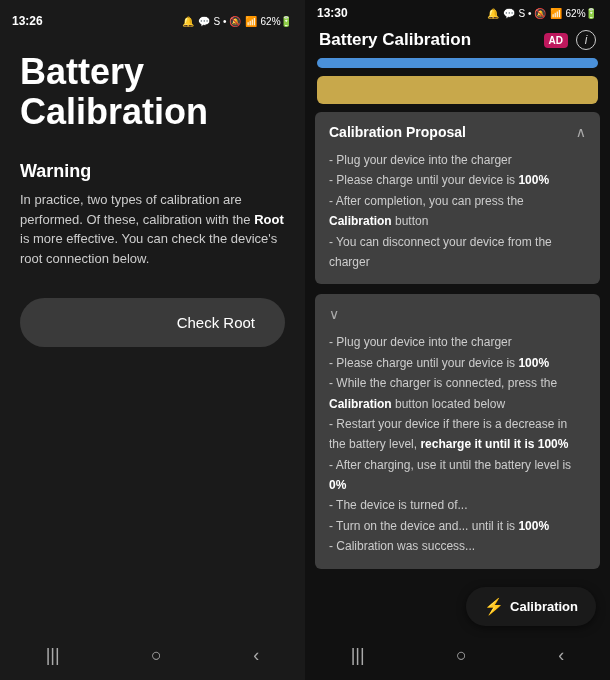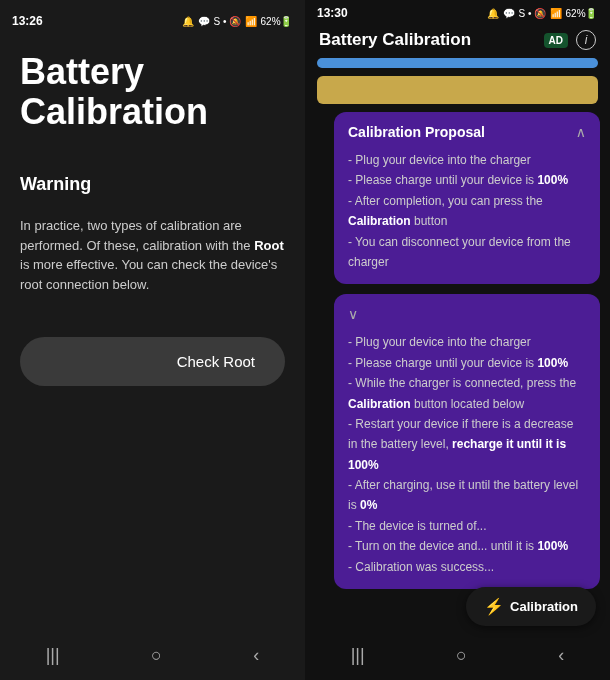--- a/index.html
+++ b/index.html
@@ -30,21 +30,20 @@
       font-size: 11px;
     }
     .status-left-time { font-weight: 600; font-size: 12px; }
     .status-left-icons { display: flex; gap: 3px; align-items: center; font-size: 10px; }
 
     .left-content {
       flex: 1;
       padding: 20px 20px 10px 20px;
       display: flex;
       flex-direction: column;
-      gap: 13px;
     }
 
     .app-title {
       color: #ffffff;
       font-size: 36px;
       font-weight: 700;
       line-height: 1.1;
       margin-bottom: 30px;
     }
 
@@ -124,21 +123,21 @@
       font-weight: 600;
     }
 
     .header-icons {
       display: flex;
       gap: 8px;
       align-items: center;
     }
 
     .ad-badge {
-      background: #14532d;
+      background: #be185d;
       color: #fff;
       font-size: 10px;
       font-weight: 700;
       padding: 2px 5px;
       border-radius: 4px;
     }
 
     .info-icon {
       color: #ccc;
       font-size: 16px;
@@ -172,25 +171,24 @@
 
     .right-scroll {
       flex: 1;
       overflow-y: auto;
       padding: 0 10px 6px;
     }
 
     .right-scroll::-webkit-scrollbar { width: 0; }
 
     .proposal-card {
-      background: #4c1d95;
-      border-radius: 12px;
+      background: #404040;
+      border-radius: 6px;
       margin-bottom: 10px;
       overflow: hidden;
-      margin-left: 19px;
     }
 
     .proposal-header {
       display: flex;
       justify-content: space-between;
       align-items: center;
       padding: 12px 14px 10px;
       cursor: pointer;
     }
 

